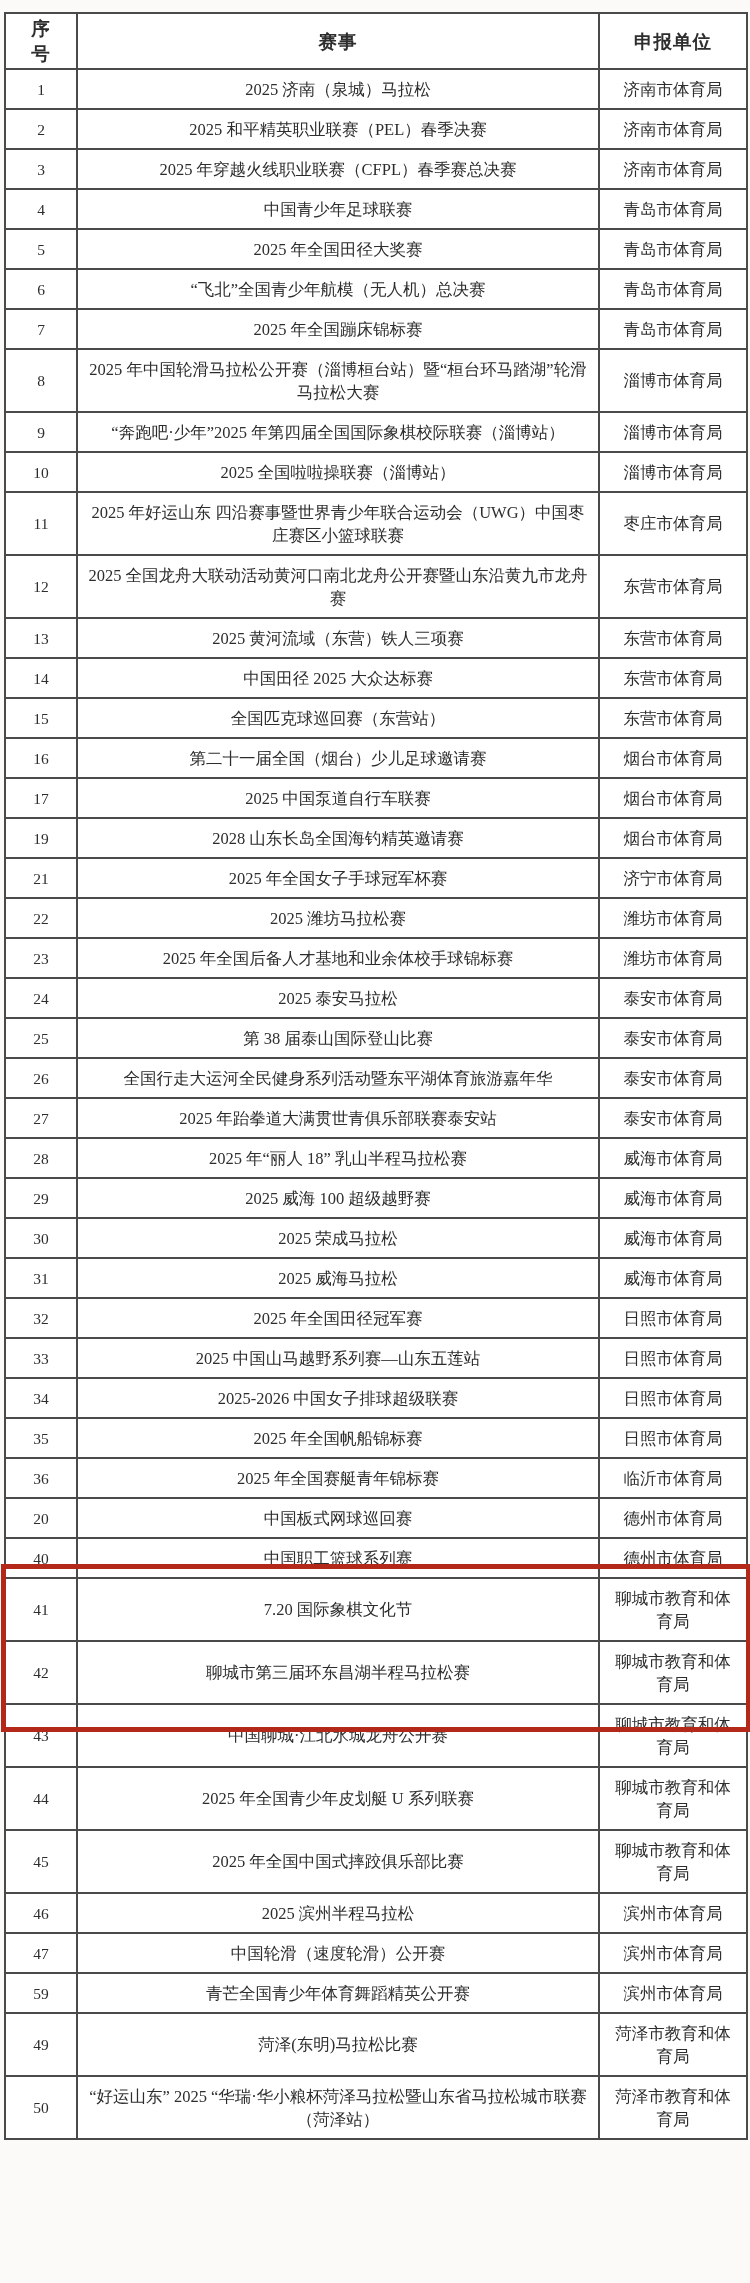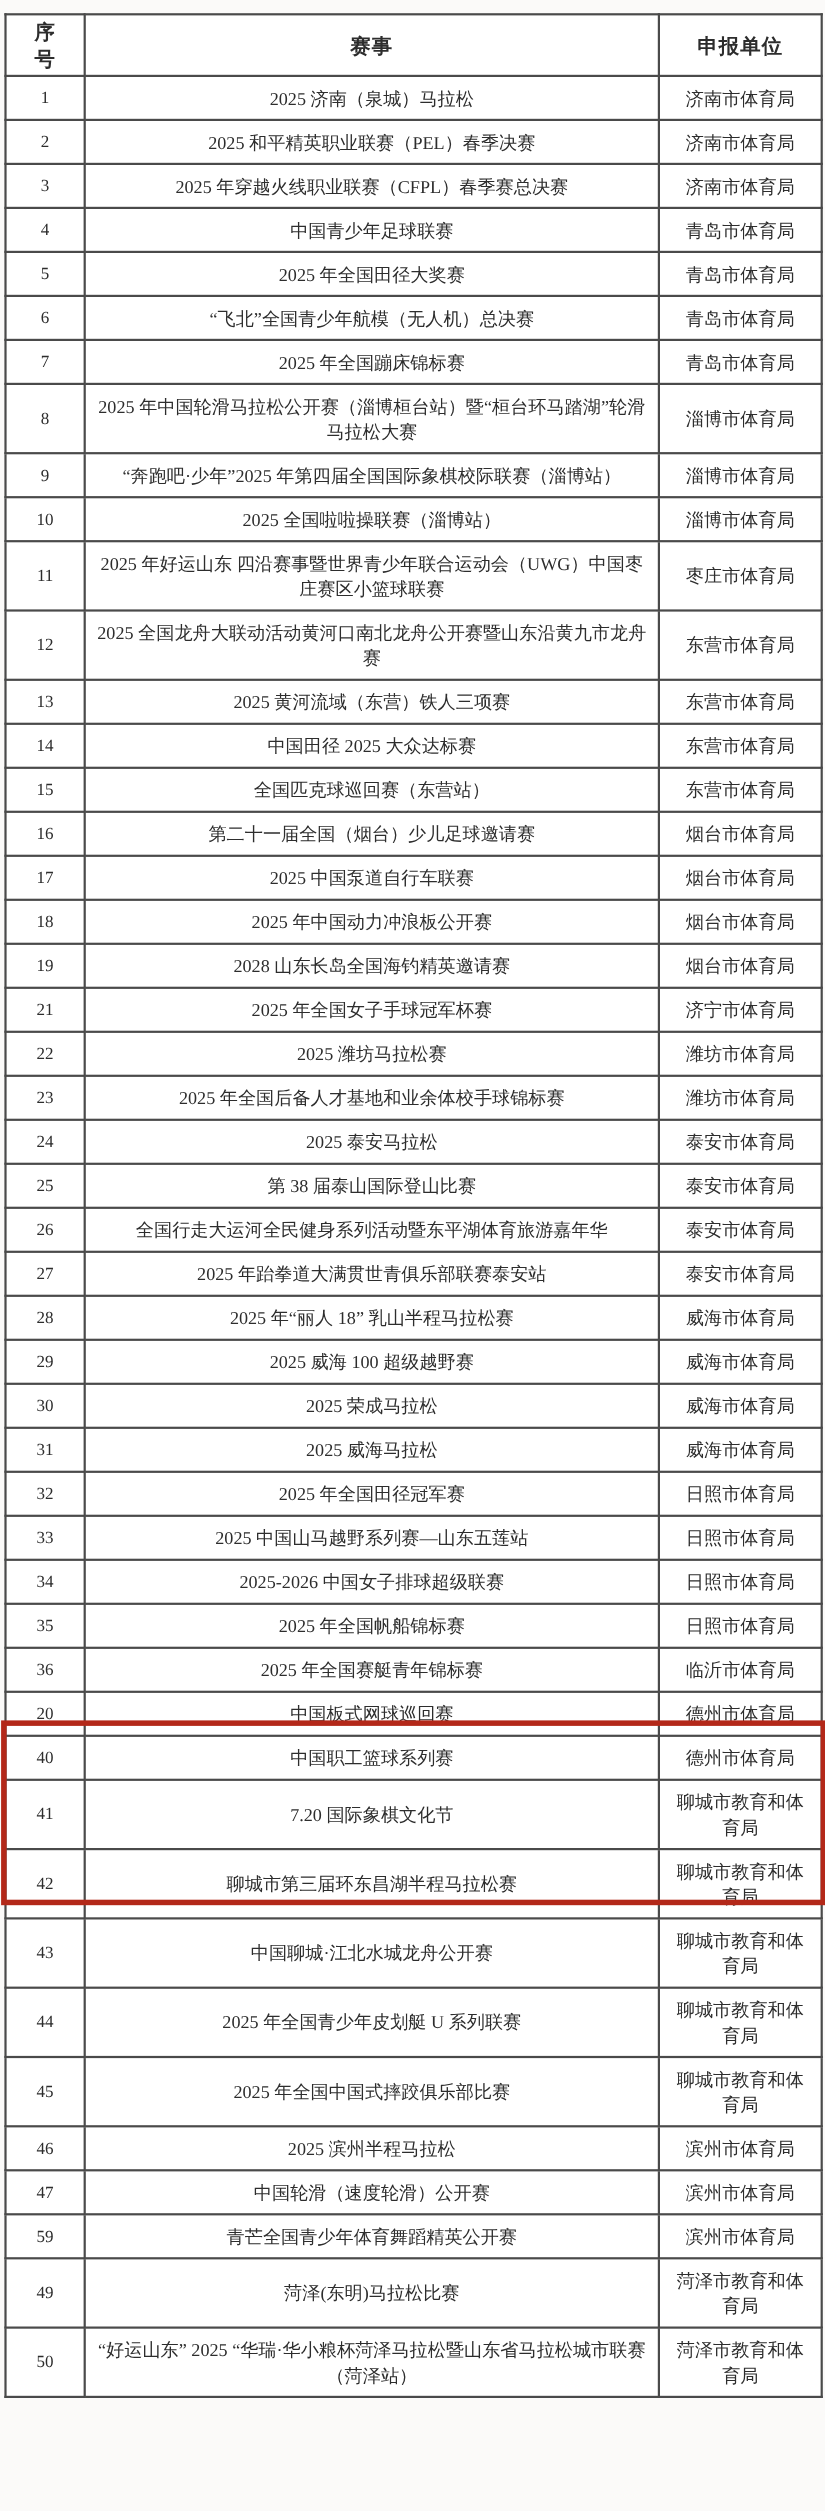--- a/index.html
+++ b/index.html
@@ -162,25 +162,20 @@
           <td class="no-cell">16</td>
           <td class="event-cell">第二十一届全国（烟台）少儿足球邀请赛</td>
           <td class="unit-cell">烟台市体育局</td>
         </tr>
         <tr>
           <td class="no-cell">17</td>
           <td class="event-cell">2025 中国泵道自行车联赛</td>
           <td class="unit-cell">烟台市体育局</td>
         </tr>
         <tr>
-          <td class="no-cell">18</td>
-          <td class="event-cell">2025 年中国动力冲浪板公开赛</td>
-          <td class="unit-cell">烟台市体育局</td>
-        </tr>
-        <tr>
           <td class="no-cell">19</td>
           <td class="event-cell">2028 山东长岛全国海钓精英邀请赛</td>
           <td class="unit-cell">烟台市体育局</td>
         </tr>
         <tr>
           <td class="no-cell">21</td>
           <td class="event-cell">2025 年全国女子手球冠军杯赛</td>
           <td class="unit-cell">济宁市体育局</td>
         </tr>
         <tr>

